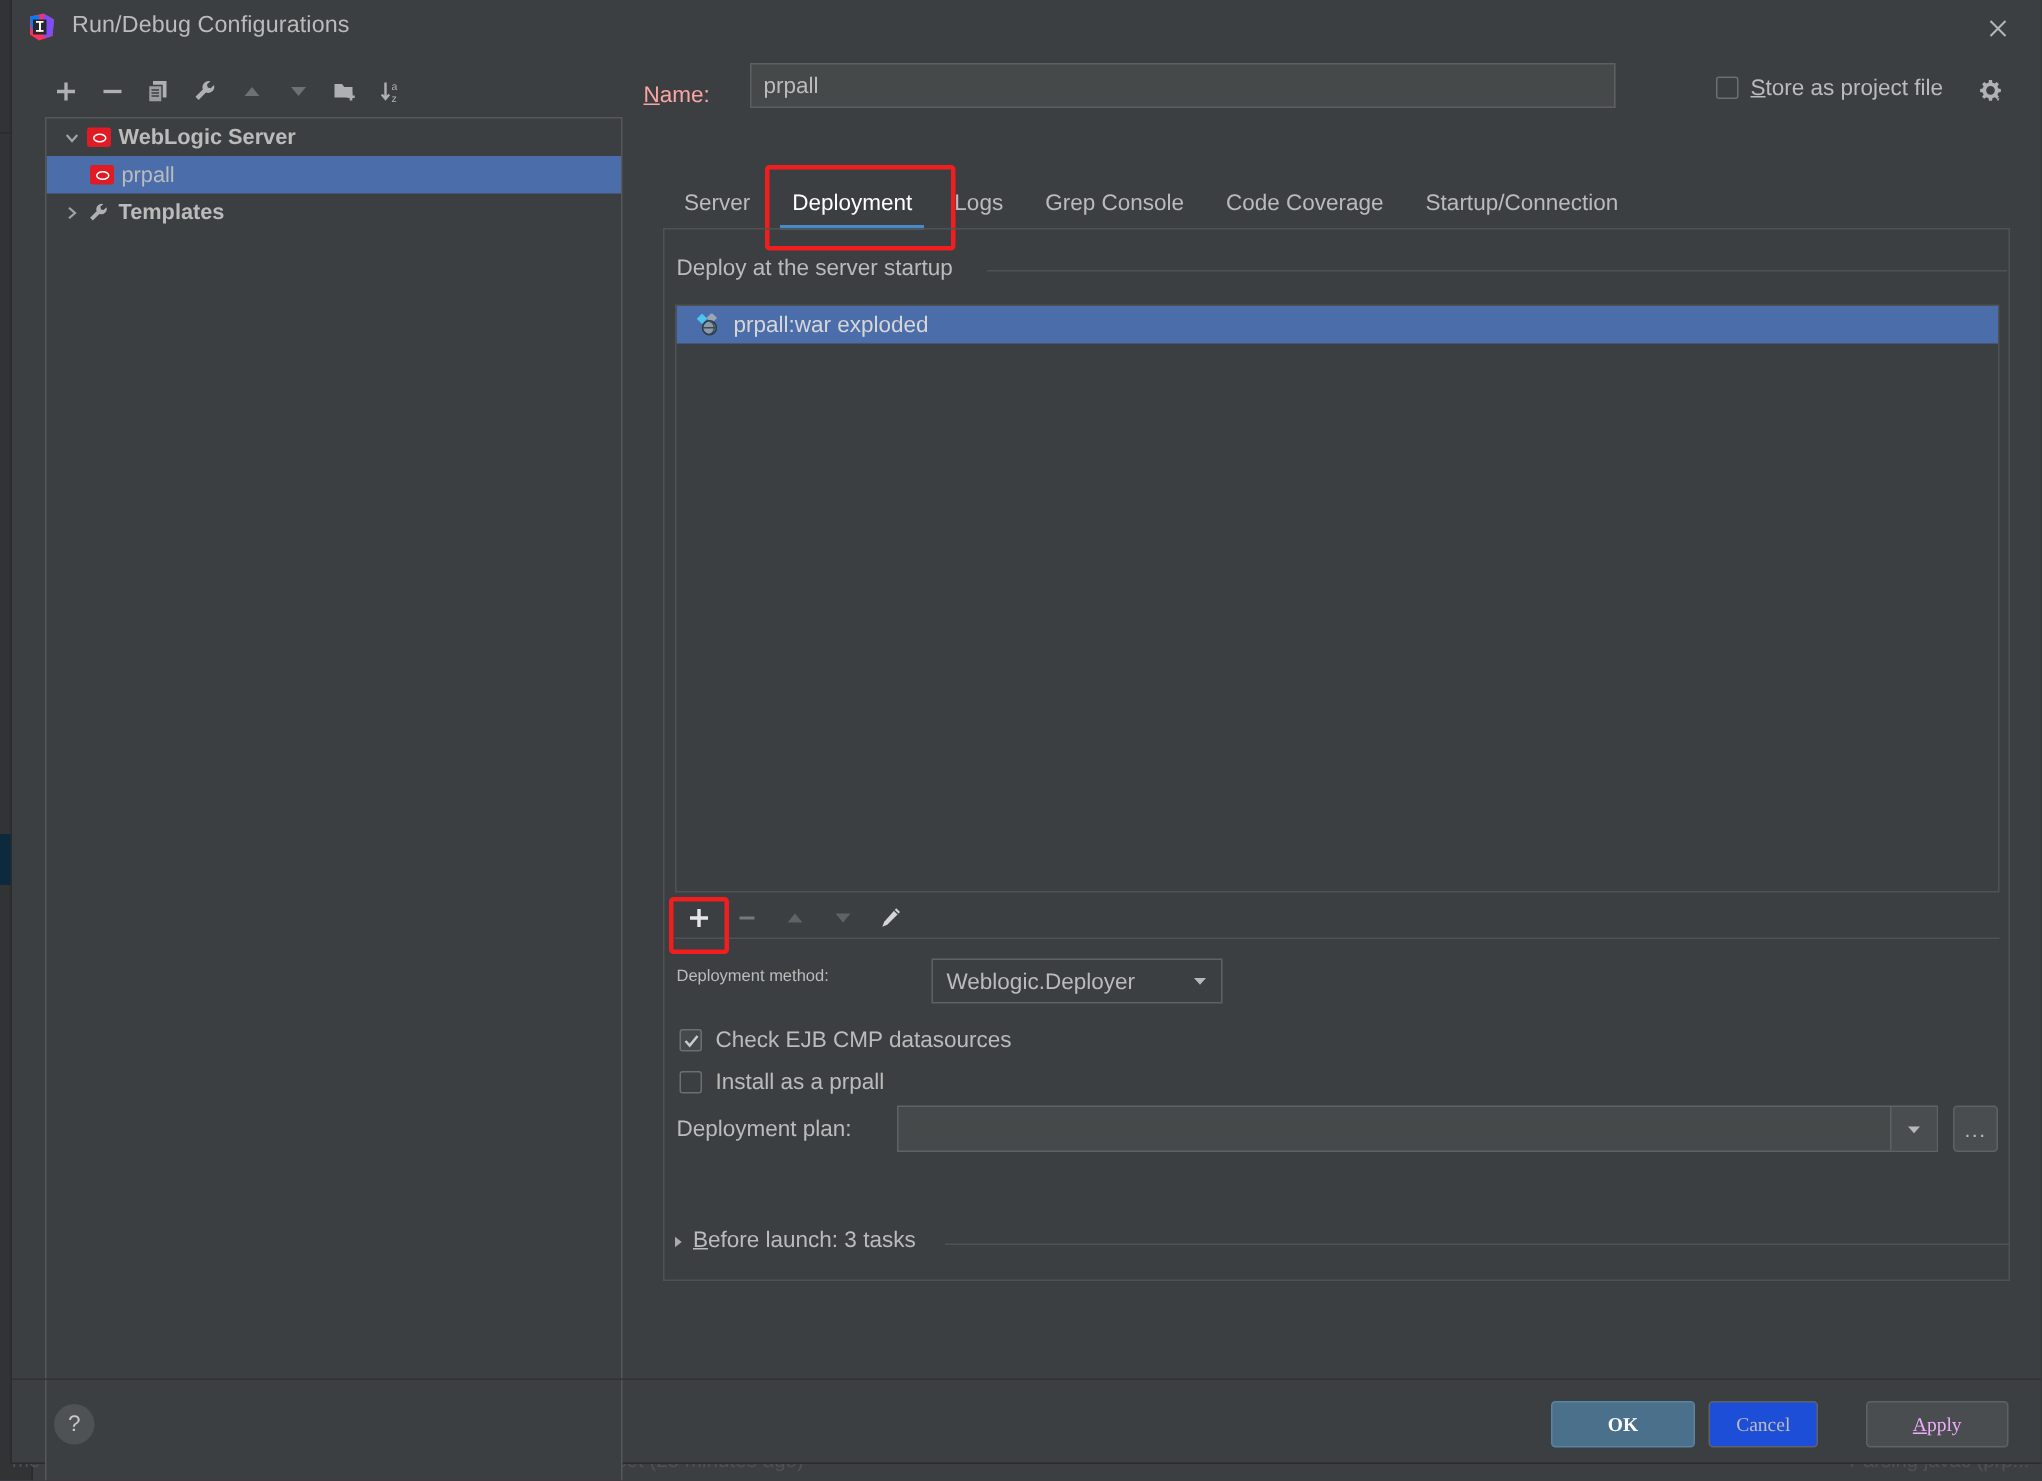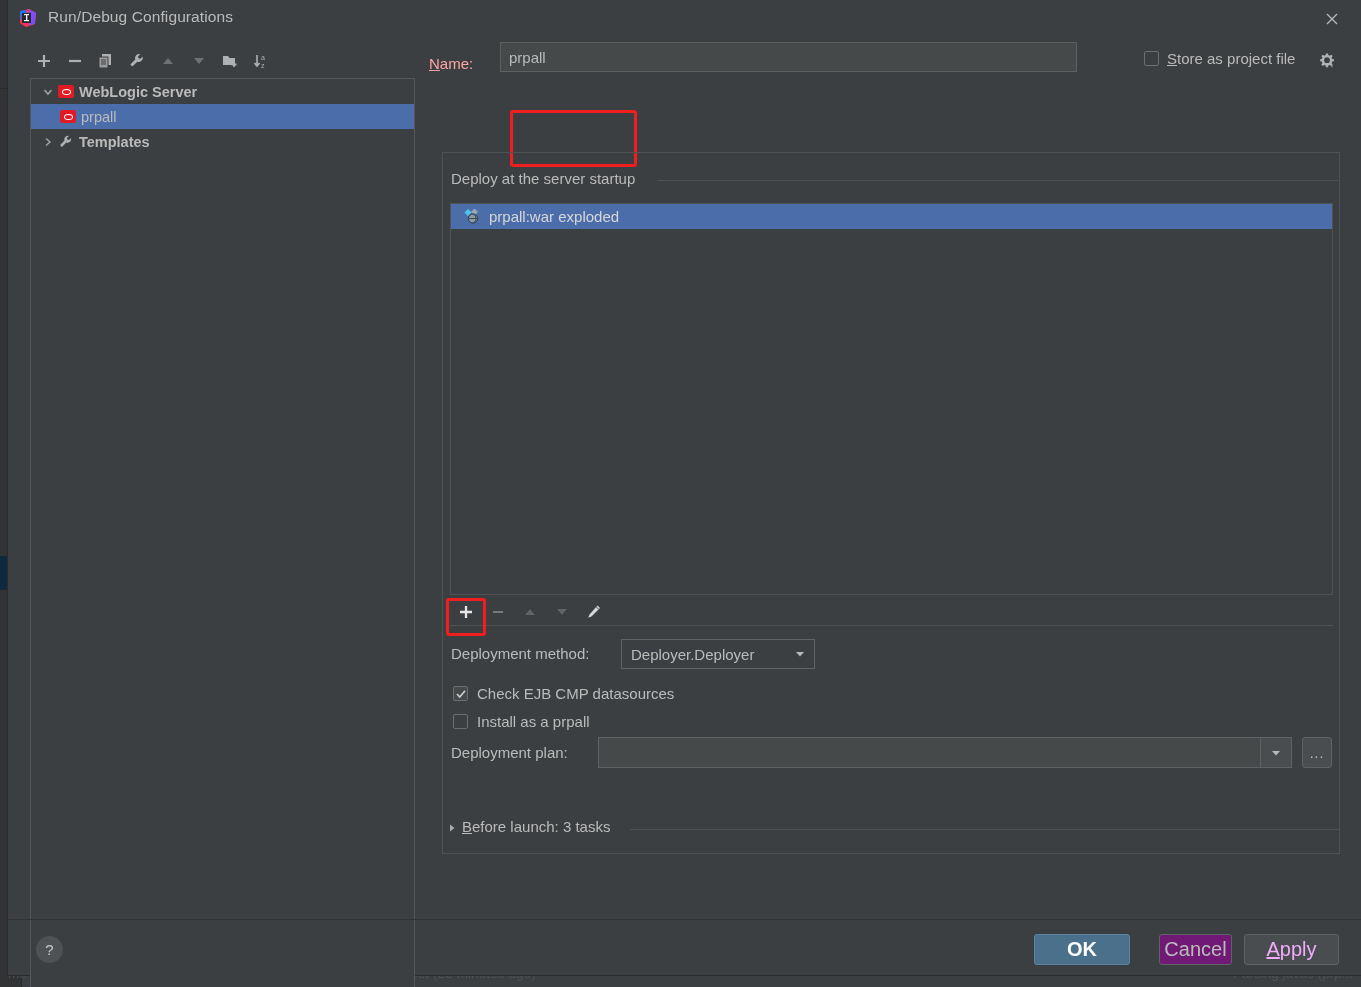--- a/index.html
+++ b/index.html
@@ -331,21 +331,21 @@
     width: 40px; height: 38px;
     border: 3px solid #f01e1e;
     border-radius: 3px;
     box-sizing: border-box;
     pointer-events: none;
   }
 
   .dm-label {
     position: absolute;
     left: 443px; top: 645px;
-    font-size: 15px; color:#bbbbbb;
+    font-size: 11px; color:#bbbbbb;
   }
   .dm-combo {
     position: absolute;
     left: 613px; top: 639px;
     width: 194px; height: 30px;
     background: #3c3f41;
     border: 1px solid #5e6264;
     box-sizing: border-box;
     display: flex;
     align-items: center;
@@ -437,37 +437,37 @@
     width: 710px; height: 1px;
     background: #4f5253;
   }
 
   
   .btn {
     position: absolute;
     height: 31px;
     border-radius: 3px;
     display: flex; align-items: center; justify-content: center;
-    font-size: 20px;
-    cursor: pointer;
-    box-sizing: border-box;
+    font-size: 13px;
+    cursor: pointer;
+    box-sizing: border-box;
+    font-family: Liberation Serif, serif;
   }
   .btn-ok {
     left: 1026px; top: 934px; width: 96px;
     background: #4a708b;
     color: #ffffff;
     border: 1px solid #5b84a3;
     font-weight: bold;
   }
   .btn-cancel {
     left: 1131px; top: 934px; width: 73px;
-    background: #701a75;
+    background: #1d4ed8;
     color: #bbbbbb;
     border: 1px solid #5e6264;
-    margin-left: 20px;
   }
   .btn-apply {
     left: 1236px; top: 934px; width: 95px;
     background: #4a4d4f;
     color: #f0abfc;
     border: 1px solid #5e6264;
   }
   .btn-apply u { text-decoration: underline; }
 
   .dlg-sep {
@@ -609,20 +609,31 @@
       <span class="chk"></span>
       <span class="store-label"><u>S</u>tore as project file</span>
     </div>
     <div class="gear-btn">
       <svg width="18" height="18" viewBox="0 0 18 18">
         <path d="M9 5.3 a2.9 2.9 0 1 0 0 5.8 a2.9 2.9 0 0 0 0-5.8 z M8 1.4 h2 l.3 1.7 1.5 .6 1.4-1 1.4 1.4-1 1.4 .6 1.5 1.7 .3 v2 l-1.7 .3-.6 1.5 1 1.4-1.4 1.4-1.4-1-1.5 .6-.3 1.7 h-2 l-.3-1.7-1.5-.6-1.4 1-1.4-1.4 1-1.4-.6-1.5-1.7-.3 v-2 l1.7-.3 .6-1.5-1-1.4 1.4-1.4 1.4 1 1.5-.6 Z" fill="#b0b2b3"></path>
         <path d="M13 13.5 L15 13.5 L14 15.5 Z" fill="#b0b2b3"></path>
       </svg>
     </div>
 
+    <div class="tabs">
+      <div class="tab">Server</div>
+      <div class="tab active">
+        <span>Deployment</span>
+        <span class="underline"></span>
+      </div>
+      <div class="tab">Logs</div>
+      <div class="tab">Grep Console</div>
+      <div class="tab">Code Coverage</div>
+      <div class="tab">Startup/Connection</div>
+    </div>
     <div class="tab-highlight"></div>
 
     <div class="content-card"></div>
 
     <div class="section-rule"></div>
     <div class="section-title">Deploy at the server startup</div>
 
     <div class="deploy-list">
       <div class="deploy-row selected">
         <span class="dicon">
@@ -663,21 +674,21 @@
         <svg width="18" height="18" viewBox="0 0 18 18">
           <path d="M12.5 2.5 L15 5 L6.5 13.5 L3.2 14.8 L4.5 11.5 Z" fill="#d3d5d6"></path>
           <path d="M11.2 3.8 L13.7 6.3" stroke="#3c3f41" stroke-width="0.9"></path>
         </svg>
       </div>
     </div>
     <div class="plus-highlight"></div>
 
     <div class="dm-label">Deployment method:</div>
     <div class="dm-combo">
-      <span class="val">Deployer.Deployer</span>
+      <span class="val">Weblogic.Deployer</span>
       <span class="arw">
         <svg width="14" height="14" viewBox="0 0 14 14">
             <path d="M3 5 L7 9.5 L11 5 Z" fill="#b6b8b9"></path>
           </svg>
       </span>
     </div>
 
     <div class="cbrow" style="left:445px; top:685px;">
       <span class="chk checked">
         <svg width="12" height="12" viewBox="0 0 12 12">

